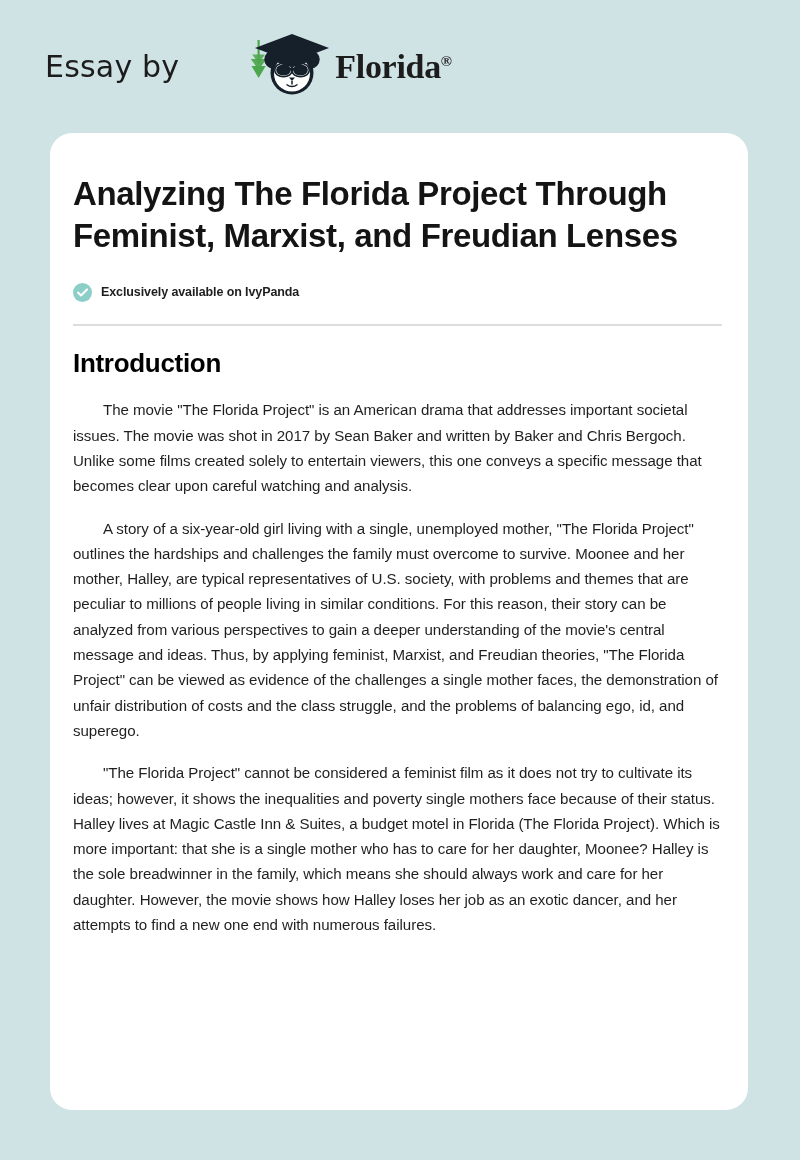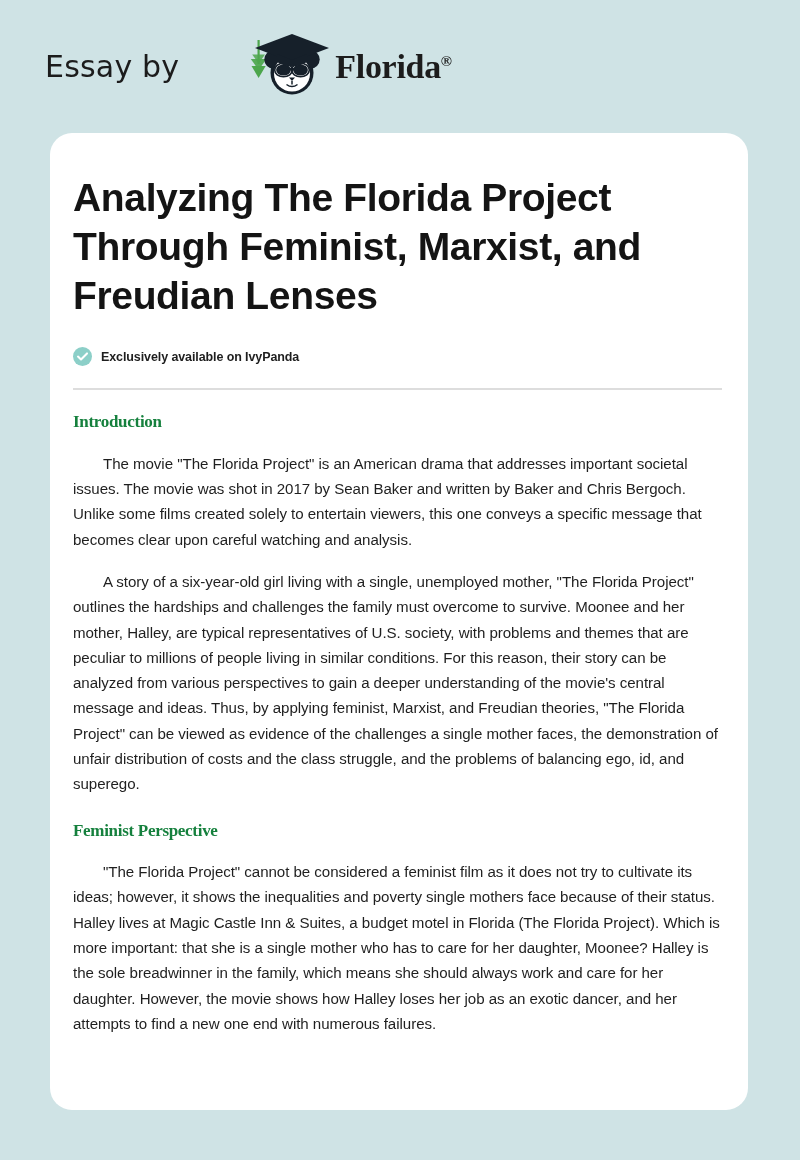--- a/index.html
+++ b/index.html
@@ -79,21 +79,21 @@
     border-radius: 22px;
     overflow: hidden;
   }
 
   .card-inner {
     padding: 40px 26px 0 23px;
   }
 
   .doc-title {
     font-family: "Liberation Sans", sans-serif;
-    font-size: 39px;
+    font-size: 33px;
     font-weight: 700;
     line-height: 1.26;
     color: #141414;
     letter-spacing: -0.35px;
     margin-bottom: 24px;
   }
 
   
   .exclusive-row {
     display: flex;
@@ -125,24 +125,24 @@
 
   .divider {
     height: 2px;
     background: #dddddd;
     width: 649px;
     margin-bottom: 22px;
   }
 
   
   .section-heading {
-    font-family: Liberation Serif, serif;
-    font-size: 17px;
-    font-weight: 700;
-    color: #15803d;
+    font-family: Liberation Sans, sans-serif;
+    font-size: 26px;
+    font-weight: 700;
+    color: #000000;
     letter-spacing: -0.3px;
     line-height: 1.2;
     margin-top: 4px;
     margin-bottom: 18px;
   }
   .section-heading.tight-top { margin-top: 24px; }
 
   .body-par {
     font-size: 15.1px;
     line-height: 25.3px;
@@ -218,17 +218,16 @@
       </span>
       <span class="exclusive-text">Exclusively available on IvyPanda</span>
     </div>
 
     <div class="divider"></div>
 
     <h2 class="section-heading">Introduction</h2>
     <p class="body-par">The movie "The Florida Project" is an American drama that addresses important societal issues. The movie was shot in 2017 by Sean Baker and written by Baker and Chris Bergoch. Unlike some films created solely to entertain viewers, this one conveys a specific message that becomes clear upon careful watching and analysis.</p>
     <p class="body-par">A story of a six-year-old girl living with a single, unemployed mother, "The Florida Project" outlines the hardships and challenges the family must overcome to survive. Moonee and her mother, Halley, are typical representatives of U.S. society, with problems and themes that are peculiar to millions of people living in similar conditions. For this reason, their story can be analyzed from various perspectives to gain a deeper understanding of the movie's central message and ideas. Thus, by applying feminist, Marxist, and Freudian theories, "The Florida Project" can be viewed as evidence of the challenges a single mother faces, the demonstration of unfair distribution of costs and the class struggle, and the problems of balancing ego, id, and superego.</p>
 
-    <h2 class="section-heading tight-top">Feminist Perspective</h2>
     <p class="body-par">"The Florida Project" cannot be considered a feminist film as it does not try to cultivate its ideas; however, it shows the inequalities and poverty single mothers face because of their status. Halley lives at Magic Castle Inn &amp; Suites, a budget motel in Florida (The Florida Project). Which is more important: that she is a single mother who has to care for her daughter, Moonee? Halley is the sole breadwinner in the family, which means she should always work and care for her daughter. However, the movie shows how Halley loses her job as an exotic dancer, and her attempts to find a new one end with numerous failures.</p>
 
   </div>
 </div>
 
 </body></html>

